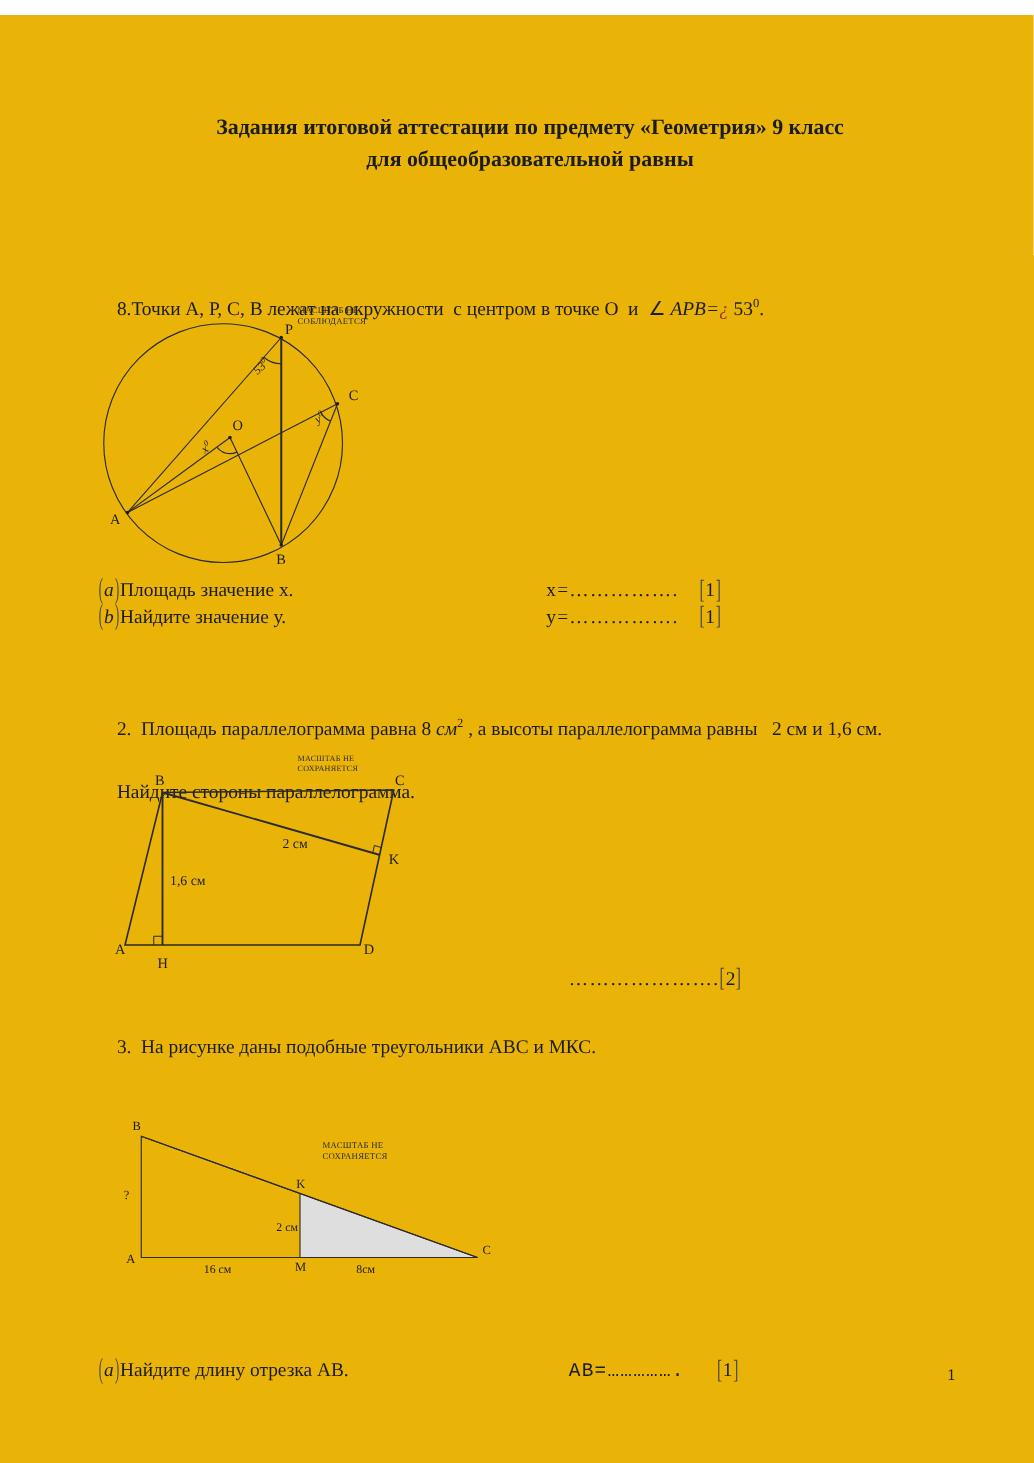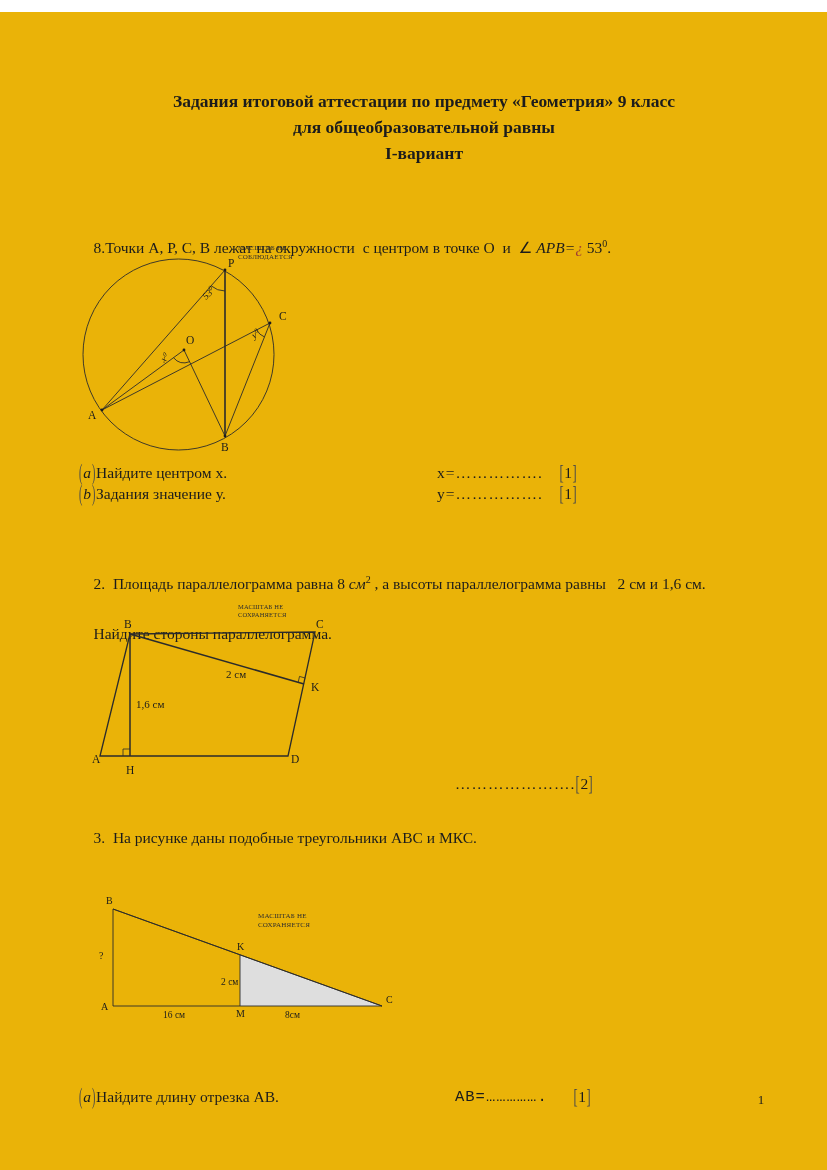--- a/index.html
+++ b/index.html
@@ -31,21 +31,20 @@
   .page-num{font-size:13px;}
 </style>
 </head>
 <body>
 
 <div class="page">
 
   <div class="abs doc-title">
     <div>Задания итоговой аттестации по предмету «Геометрия» 9 класс</div>
     <div>для общеобразовательной равны</div>
-    <div>I-вариант</div>
   </div>
 
   <div class="abs body-text" style="left:78px;top:198px;width:700px;">
     <span>8.Точки А, Р, С, В лежат на окружности  с центром в точке О  и  </span><span>∠ </span><span class="it">APB=</span><span class="red-artifact">¿</span><span> 53</span><sup class="s0">0</sup><span>.</span>
   </div>
 
   <svg class="abs" style="left:80px;top:226px;" width="235" height="220" viewBox="0 0 235 220">
     <g stroke="#2b2b2b" stroke-width="0.9" fill="none">
       <circle cx="98.5" cy="116.5" r="95.5"></circle>
       <line x1="22" y1="172" x2="145" y2="32"></line>
@@ -71,26 +70,26 @@
     <text class="v-label" x="141" y="213">B</text>
     <text class="v-label" x="106" y="106">O</text>
     <text class="angle-label" transform="translate(126,62) rotate(-42)"><tspan>53</tspan><tspan class="angle-sup" dy="-4">0</tspan></text>
     <text class="angle-label" transform="translate(84,125) rotate(-38)"><tspan>x</tspan><tspan class="angle-sup" dy="-4">0</tspan></text>
     <text class="angle-label" transform="translate(174,101) rotate(-30)"><tspan>y</tspan><tspan class="angle-sup" dy="-4">0</tspan></text>
     <text class="scale-note" x="158" y="12">МАСШТАБ НЕ</text>
     <text class="scale-note" x="158" y="21">СОБЛЮДАЕТСЯ</text>
   </svg>
 
   <div class="qrow" style="top:452px;">
-    <span class="q-left"><span class="tall-paren">(</span><i>a</i><span class="tall-paren">)</span><span>Найдите центром х.</span></span>
+    <span class="q-left"><span class="tall-paren">(</span><i>a</i><span class="tall-paren">)</span><span>Площадь значение х.</span></span>
     <span class="q-answer dots" style="left:359px;">х=…………….</span>
     <span class="q-marks" style="left:481px;"><span class="tall-brack">[</span><span>1</span><span class="tall-brack">]</span></span>
   </div>
   <div class="qrow" style="top:473px;">
-    <span class="q-left"><span class="tall-paren">(</span><i>b</i><span class="tall-paren">)</span><span>Задания значение у.</span></span>
+    <span class="q-left"><span class="tall-paren">(</span><i>b</i><span class="tall-paren">)</span><span>Найдите значение у.</span></span>
     <span class="q-answer dots" style="left:359px;">у=…………….</span>
     <span class="q-marks" style="left:481px;"><span class="tall-brack">[</span><span>1</span><span class="tall-brack">]</span></span>
   </div>
 
   <div class="abs body-text" style="left:78px;top:534px;width:690px;">
     <span>2.  Площадь параллелограмма равна 8 </span><span class="it">см</span><sup class="s0">2</sup><span> , а высоты параллелограмма равны   2 см и 1,6 см.</span><br>
     <span>Найдите стороны параллелограмма.</span>
   </div>
 
   <svg class="abs" style="left:90px;top:588px;" width="290" height="182" viewBox="0 0 290 182">

